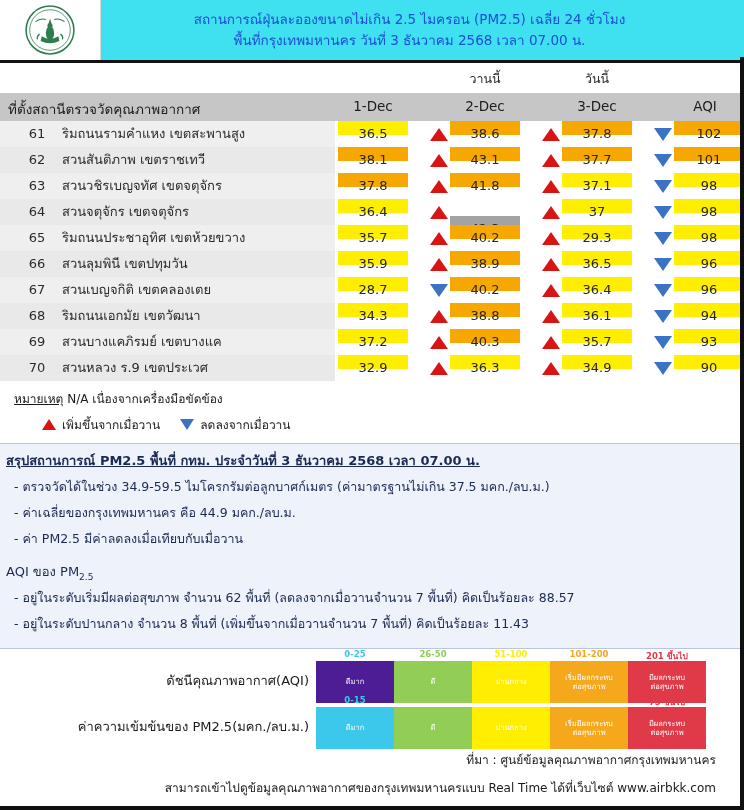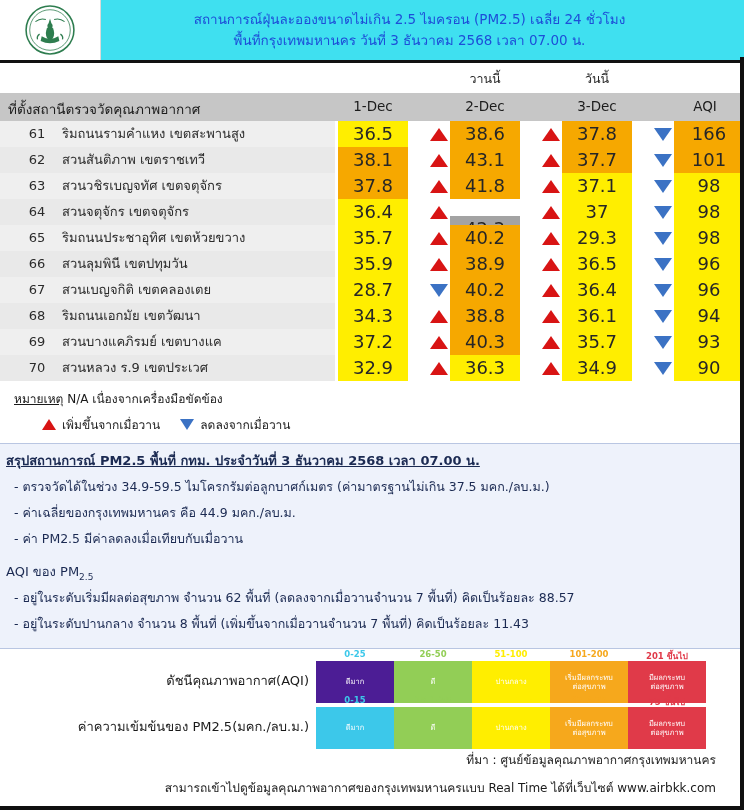--- a/index.html
+++ b/index.html
@@ -117,24 +117,24 @@
     left: 62px; top: 0;
     height: 26px;
     line-height: 26px;
     font-size: 13px;
     color: #2b2b2b;
     white-space: nowrap;
   }
   .val {
     position: absolute;
     top: 0;
-    height: 26px;
+    height: 14px;
     line-height: 26px;
     text-align: center;
-    font-size: 18px;
+    font-size: 13px;
     color: #262626;
   }
   .arrowcell {
     position: absolute;
     top: 0;
     height: 26px;
     display: flex;
     align-items: center;
     justify-content: center;
   }
@@ -354,21 +354,21 @@
   </div>
 
   <div class="rows" id="rows-container">
       <div class="row">
         <div class="namebg"></div>
         <div class="cell-no">61</div>
         <div class="cell-name">ริมถนนรามคำแหง เขตสะพานสูง</div>
         <div class="val c1" style="background: rgb(255, 238, 0);">36.5</div>
         <div class="val c2" style="background: rgb(246, 168, 0);">38.6</div>
         <div class="val c3" style="background: rgb(246, 168, 0);">37.8</div>
-        <div class="val c4" style="background: rgb(246, 168, 0);">166</div>
+        <div class="val c4" style="background: rgb(246, 168, 0);">102</div>
         <div class="arrowcell a1">
           <div class="tri-up"></div>
         </div>
         <div class="arrowcell a2">
           <div class="tri-up"></div>
         </div>
         <div class="arrowcell a3">
           <div class="tri-down"></div>
         </div>
       </div>

